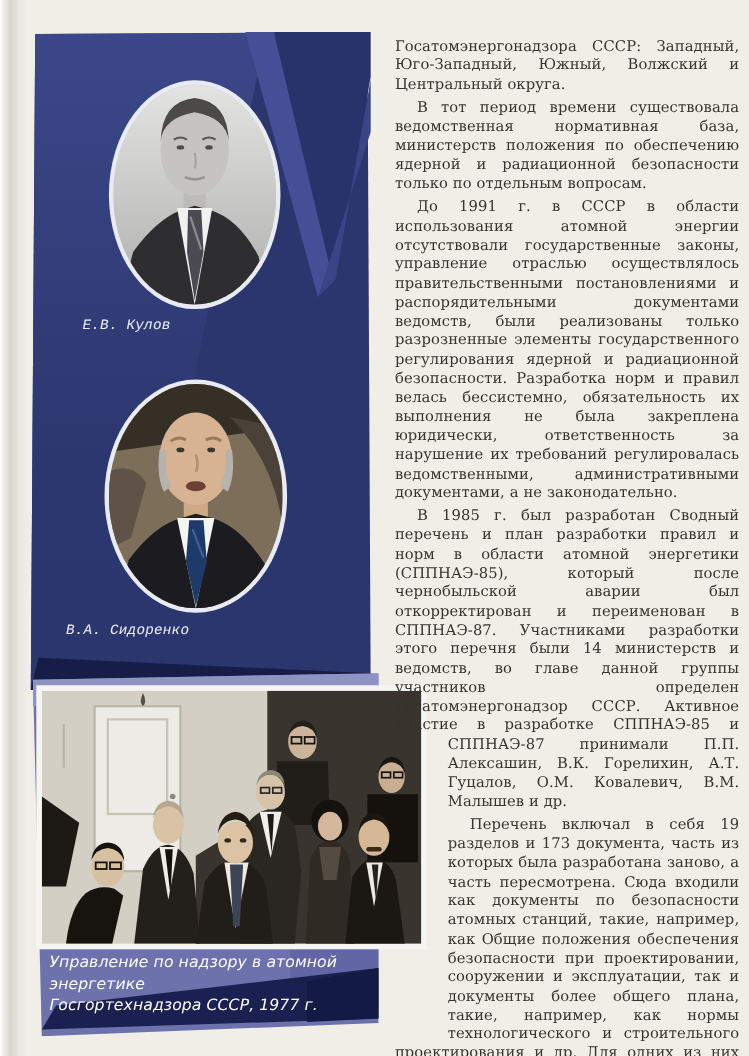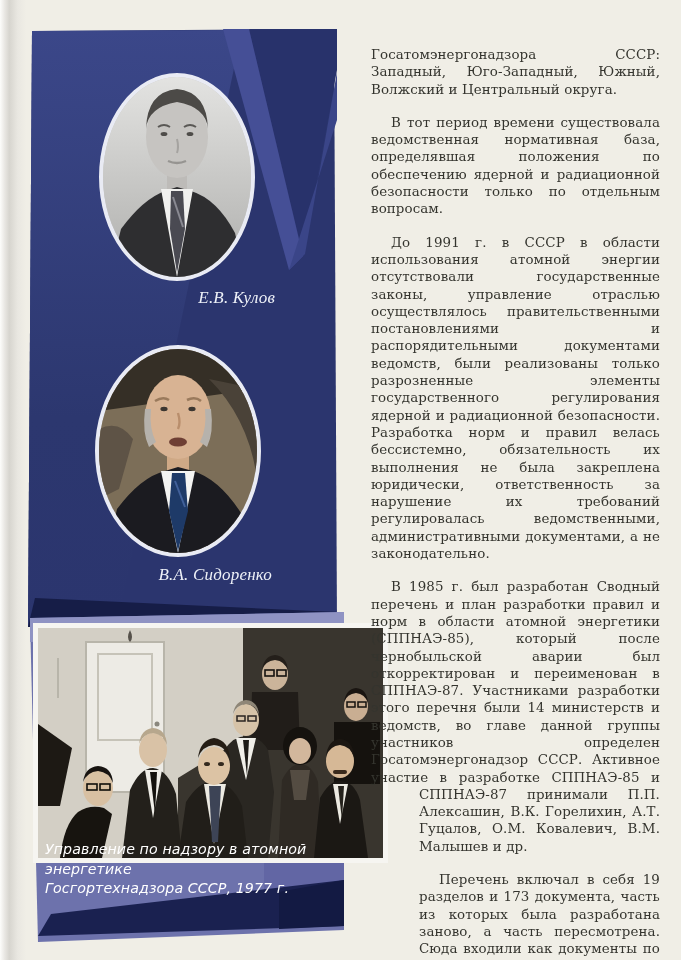--- a/index.html
+++ b/index.html
@@ -14,41 +14,41 @@
     background:linear-gradient(90deg,#fdfdfb 0%,#e9e7e3 18%,#d7d5cf 36%,#e9e7e1 68%,#f0eee6 100%);
   }
   svg{display:block;}
   .abs{position:absolute;}
   
   .oval{
     position:absolute;border:4px solid #e9ebf4;border-radius:50%;
     overflow:hidden;box-sizing:border-box;background:#c9c9c9;
   }
   .cap-name{
-    position:absolute;text-align:right;
-    font-family:Liberation Serif, serif;font-style:italic;
-    font-size:17px;color:#eef1f8;letter-spacing:.2px;
+    position:absolute;text-align:left;
+    font-family:Liberation Mono, monospace;font-style:italic;
+    font-size:13px;color:#eef1f8;letter-spacing:.2px;
   }
   .gframe{
     position:absolute;left:33px;top:623px;width:345px;height:230px;
     background:#f6f5f1;padding:5px;
   }
   .cap-group{
-    position:absolute;left:45px;top:840px;width:300px;
+    position:absolute;left:45px;top:866px;width:300px;
     font-family:"DejaVu Sans", sans-serif;font-style:italic;
     font-size:14.2px;line-height:19.5px;color:#ffffff;letter-spacing:.1px;
   }
   
   .rightcol{
     position:absolute;left:355px;top:30px;width:321px;
     color:#34342e;font-size:13.4px;line-height:17.3px;
     text-align:justify;hyphens:auto;-webkit-hyphens:auto;
     letter-spacing:.1px;
   }
-  .rightcol p{margin:16px;text-indent:20px;}
+  .rightcol p{margin:4px;text-indent:20px;}
   .rightcol p.cont{text-indent:0;}
   .photo-intrude{float:left;width:48px;height:277px;}
 </style>
 </head>
 <body>
 
 <div class="gutter"></div>
 
 <svg class="abs" style="left:27px;top:28px;" width="312" height="600" viewBox="0 0 312 600">
   <defs>
@@ -107,21 +107,21 @@
     <path d="M46,60 Q43,84 50,98 L57,93 Q50,80 52,60 Z" fill="#b6b2ac"></path>
     <path d="M112,60 Q115,84 108,98 L101,93 Q108,80 106,60 Z" fill="#b6b2ac"></path>
     <path d="M56,52 q8,-5 14,-1" stroke="#9a7a5c" stroke-width="2.6" fill="none"></path>
     <path d="M88,51 q8,-4 14,1" stroke="#9a7a5c" stroke-width="2.6" fill="none"></path>
     <ellipse cx="65" cy="60" rx="3.6" ry="2.2" fill="#3c3630"></ellipse>
     <ellipse cx="93" cy="60" rx="3.6" ry="2.2" fill="#3c3630"></ellipse>
     <path d="M79,64 q3,10 0,16" stroke="#b98e6c" stroke-width="2.4" fill="none"></path>
     <ellipse cx="79" cy="93" rx="9" ry="4.6" fill="#6e3f34"></ellipse>
   </svg>
 </div>
-<div class="cap-name" style="left:72px;top:565px;width:200px;">В.А. Сидоренко</div>
+<div class="cap-name" style="left:60px;top:565px;width:200px;">В.А. Сидоренко</div>
 
 <svg class="abs" style="left:29px;top:612px;" width="316" height="330" viewBox="0 0 316 330">
   <polygon points="1,6 315,0 315,318 9,330" fill="#6d72ac"></polygon>
   <polygon points="1,6 315,0 315,24 1,30" fill="#8f93c3"></polygon>
   <polygon points="235,250 315,242 315,305 235,310" fill="#6266a4"></polygon>
   <polygon points="22,302 315,268 315,314 9,324" fill="#1a2150"></polygon>
   <polygon points="250,280 315,268 315,314 250,317" fill="#131a43"></polygon>
 </svg>
 
 <div class="gframe">
@@ -184,18 +184,18 @@
   </svg>
 </div>
 
 <div class="cap-group">
   <div>Управление по надзору в атомной энергетике</div>
   <div>Госгортехнадзора СССР, 1977 г.</div>
 </div>
 
 <div class="rightcol">
   <p class="cont">Госатомэнергонадзора СССР: Западный, Юго-Западный, Южный, Волжский и Центральный округа.</p>
-  <p>В тот период времени существовала ведомственная нормативная база, определявшая положения по обеспечению ядерной и радиационной безопасности только по отдельным вопросам.</p>
+  <p>В тот период времени существовала ведомственная нормативная база, министерств положения по обеспечению ядерной и радиационной безопасности только по отдельным вопросам.</p>
   <p>До 1991 г. в СССР в области использования атомной энергии отсутствовали государственные законы, управление отраслью осуществлялось правительственными постановлениями и распорядительными документами ведомств, были реализованы только разрозненные элементы государственного регулирования ядерной и радиационной безопасности. Разработка норм и правил велась бессистемно, обязательность их выполнения не была закреплена юридически, ответственность за нарушение их требований регулировалась ведомственными, административными документами, а не законодательно.</p>
   <p><span>В 1985 г. был разработан Сводный перечень и план разработки правил и норм в области атомной энергетики (СППНАЭ-85), который после чернобыльской аварии был откорректирован и переименован в СППНАЭ-87. Участниками разработки этого перечня были 14 министерств и ведомств, во главе данной группы участников определен Госатомэнергонадзор СССР. Активное участие в разработке СППНАЭ-85 и СППНАЭ-87 </span><span class="photo-intrude"></span><span>принимали П.П. Алексашин, В.К. Горелихин, А.Т. Гуцалов, О.М. Ковалевич, В.М. Малышев и др.</span></p>
   <p>Перечень включал в себя 19 разделов и 173 документа, часть из которых была разработана заново, а часть пересмотрена. Сюда входили как документы по безопасности атомных станций, такие, например, как Общие положения обеспечения безопасности при проектировании, сооружении и эксплуатации, так и документы более общего плана, такие, например, как нормы технологического и строительного проектирования и др. Для одних из них предусматривалось утверждение Госатомэнергонадзором СССР, а для других — согласование.</p>
 
 </div>
 
 </body></html>

